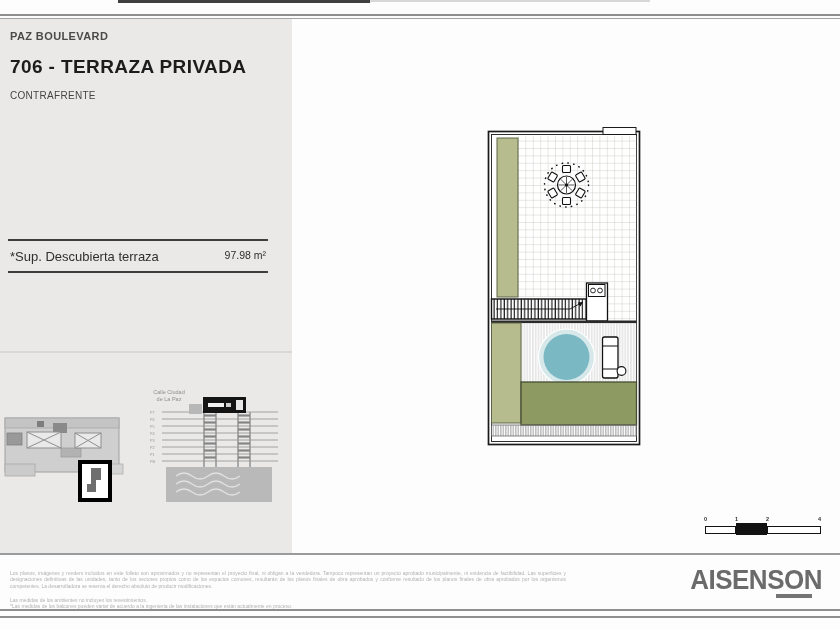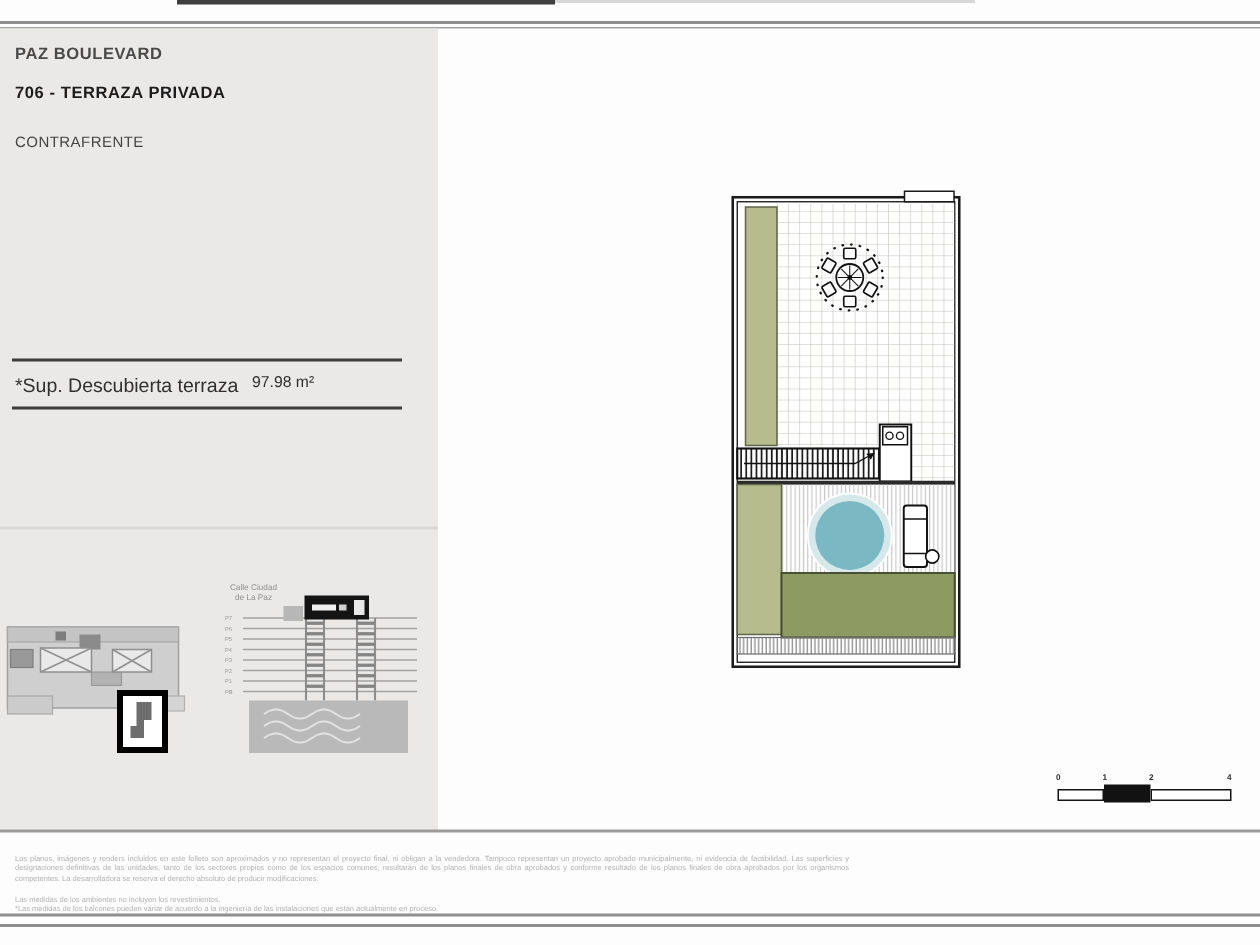--- a/index.html
+++ b/index.html
@@ -6,25 +6,25 @@
   #sheet{position:relative;width:840px;height:630px;background:#fdfdfd;overflow:hidden;
          font-family:"Liberation Sans", sans-serif;color:#333;}
   .abs{position:absolute;}
   
   #top-partial{left:118px;top:0;width:252px;height:3px;background:#3f3f3f;}
   #top-partial2{left:370px;top:0;width:280px;height:2px;background:#d8d8d8;}
   .hline{left:0;width:840px;background:#8f8f8f;}
   
   #panel{left:0;top:19px;width:292px;height:535px;background:var(--panel,#eae9e8);}
   #project{left:10px;top:30px;font-size:11px;font-weight:600;letter-spacing:.4px;color:#4a4a4a;}
-  #unit{left:10px;top:56px;font-size:11px;font-weight:bold;letter-spacing:.4px;color:#1c1c1c;}
+  #unit{left:10px;top:56px;font-size:19px;font-weight:bold;letter-spacing:.4px;color:#1c1c1c;}
   #orient{left:10px;top:90px;font-size:10px;letter-spacing:.3px;color:#454545;}
   .rule{left:8px;width:260px;height:2px;background:#3d3d3d;}
   #surf-label{left:10px;top:249px;font-size:13px;color:#2f2f2f;}
-  #surf-value{left:168px;top:249px;width:98px;font-size:10.5px;color:#2f2f2f;}
+  #surf-value{left:168px;top:249px;width:98px;text-align:right;font-size:10.5px;color:#2f2f2f;}
   #note{left:8px;top:335px;font-size:9px;color:#3c3c3c;}
   #note-divider{left:0;top:351px;width:292px;height:2px;background:#d9d8d6;}
   
   #street-label{left:144px;top:389px;width:50px;text-align:center;font-size:5.5px;line-height:6.5px;color:#8f8f8f;}
   
   #scalebar{left:698px;top:516px;width:134px;height:24px;}
   .sb-num{position:absolute;top:0;font-size:5.5px;font-weight:bold;color:#2e2e2e;}
   .sb-seg{position:absolute;box-sizing:border-box;}
   .sb-white{top:10px;height:8px;border:1.8px solid #121212;background:#fff;}
   .sb-black{top:7px;height:12px;background:#121212;}
@@ -257,16 +257,20 @@
     <div class="sb-seg sb-black" style="left:38px;width:31px;"></div>
     <div class="sb-seg sb-white" style="left:69px;width:54px;"></div>
   </div>
 
   <div class="abs" id="footer-line"></div>
   <p class="disc" id="disc1">Los planos, imágenes y renders incluidos en este folleto son aproximados y no representan el proyecto final, ni obligan a la vendedora. Tampoco representan un proyecto aprobado municipalmente, ni evidencia de factibilidad. Las superficies y designaciones definitivas de las unidades, tanto de los sectores propios como de los espacios comunes, resultarán de los planos finales de obra aprobados y conforme resultado de los planos finales de obra aprobados por los organismos competentes. La desarrolladora se reserva el derecho absoluto de producir modificaciones.</p>
   <p class="disc" id="disc2">
     <span>Las medidas de los ambientes no incluyen los revestimientos.</span><br>
     <span>*Las medidas de los balcones pueden variar de acuerdo a la ingeniería de las instalaciones que están actualmente en proceso.</span>
   </p>
+  <div class="abs" id="logo">
+    <span id="logo-text">AISENSON</span>
+    <div id="logo-bar"></div>
+  </div>
 
   <div class="abs hline" id="bottom-line1"></div>
   <div class="abs hline" id="bottom-line2"></div>
 </div>
 
 </body></html>

